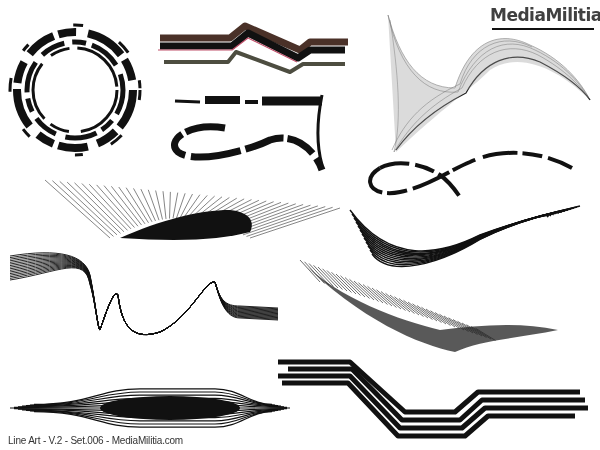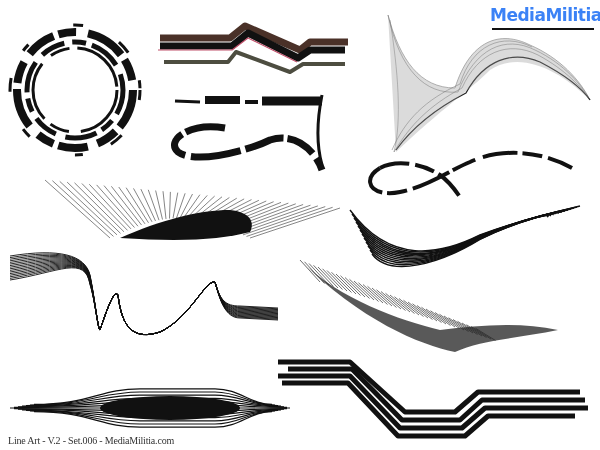--- a/index.html
+++ b/index.html
@@ -1,21 +1,21 @@
 <!DOCTYPE html>
 <html><head>
 <meta charset="utf-8">
 <style>
   html, body { margin:0; padding:0; background:#ffffff; }
   body { width:600px; height:450px; position:relative; overflow:hidden; font-family:"Liberation Sans", sans-serif; }
   .art { position:absolute; left:0; top:0; }
   .logo { position:absolute; left:490px; top:6px; width:104px; height:22px; }
-  .logo-text { font-family:"DejaVu Sans", sans-serif; font-size:17px; font-weight:bold; letter-spacing:-0.5px; color:#3b82f6; line-height:18px; display:block; }
+  .logo-text { font-family:"DejaVu Sans", sans-serif; font-size:17px; font-weight:bold; letter-spacing:-0.5px; color:#404040; line-height:18px; display:block; }
   .logo-underline { position:absolute; left:2px; right:0; bottom:-2px; height:2px; background:#111; }
-  .caption { position:absolute; left:8px; top:435px; font-size:10px; color:#333; letter-spacing:-0.2px; white-space:nowrap;font-family:Liberation Serif, serif; }
+  .caption { position:absolute; left:8px; top:435px; font-size:10px; color:#333; letter-spacing:-0.2px; white-space:nowrap; }
 </style>
 </head>
 <body>
 
 <svg class="art" width="600" height="450" viewBox="0 0 600 450" xmlns="http://www.w3.org/2000/svg">
 
   <g fill="none" stroke="#111">
     <circle cx="75" cy="90" r="58" stroke-width="8" stroke-dasharray="40 6 22 10 30 5 18 12"></circle>
     <circle cx="75" cy="90" r="48" stroke-width="5" stroke-dasharray="25 8 14 6 32 10"></circle>
     <circle cx="75" cy="90" r="42" stroke-width="3" stroke-dasharray="60 12 20 8"></circle>

